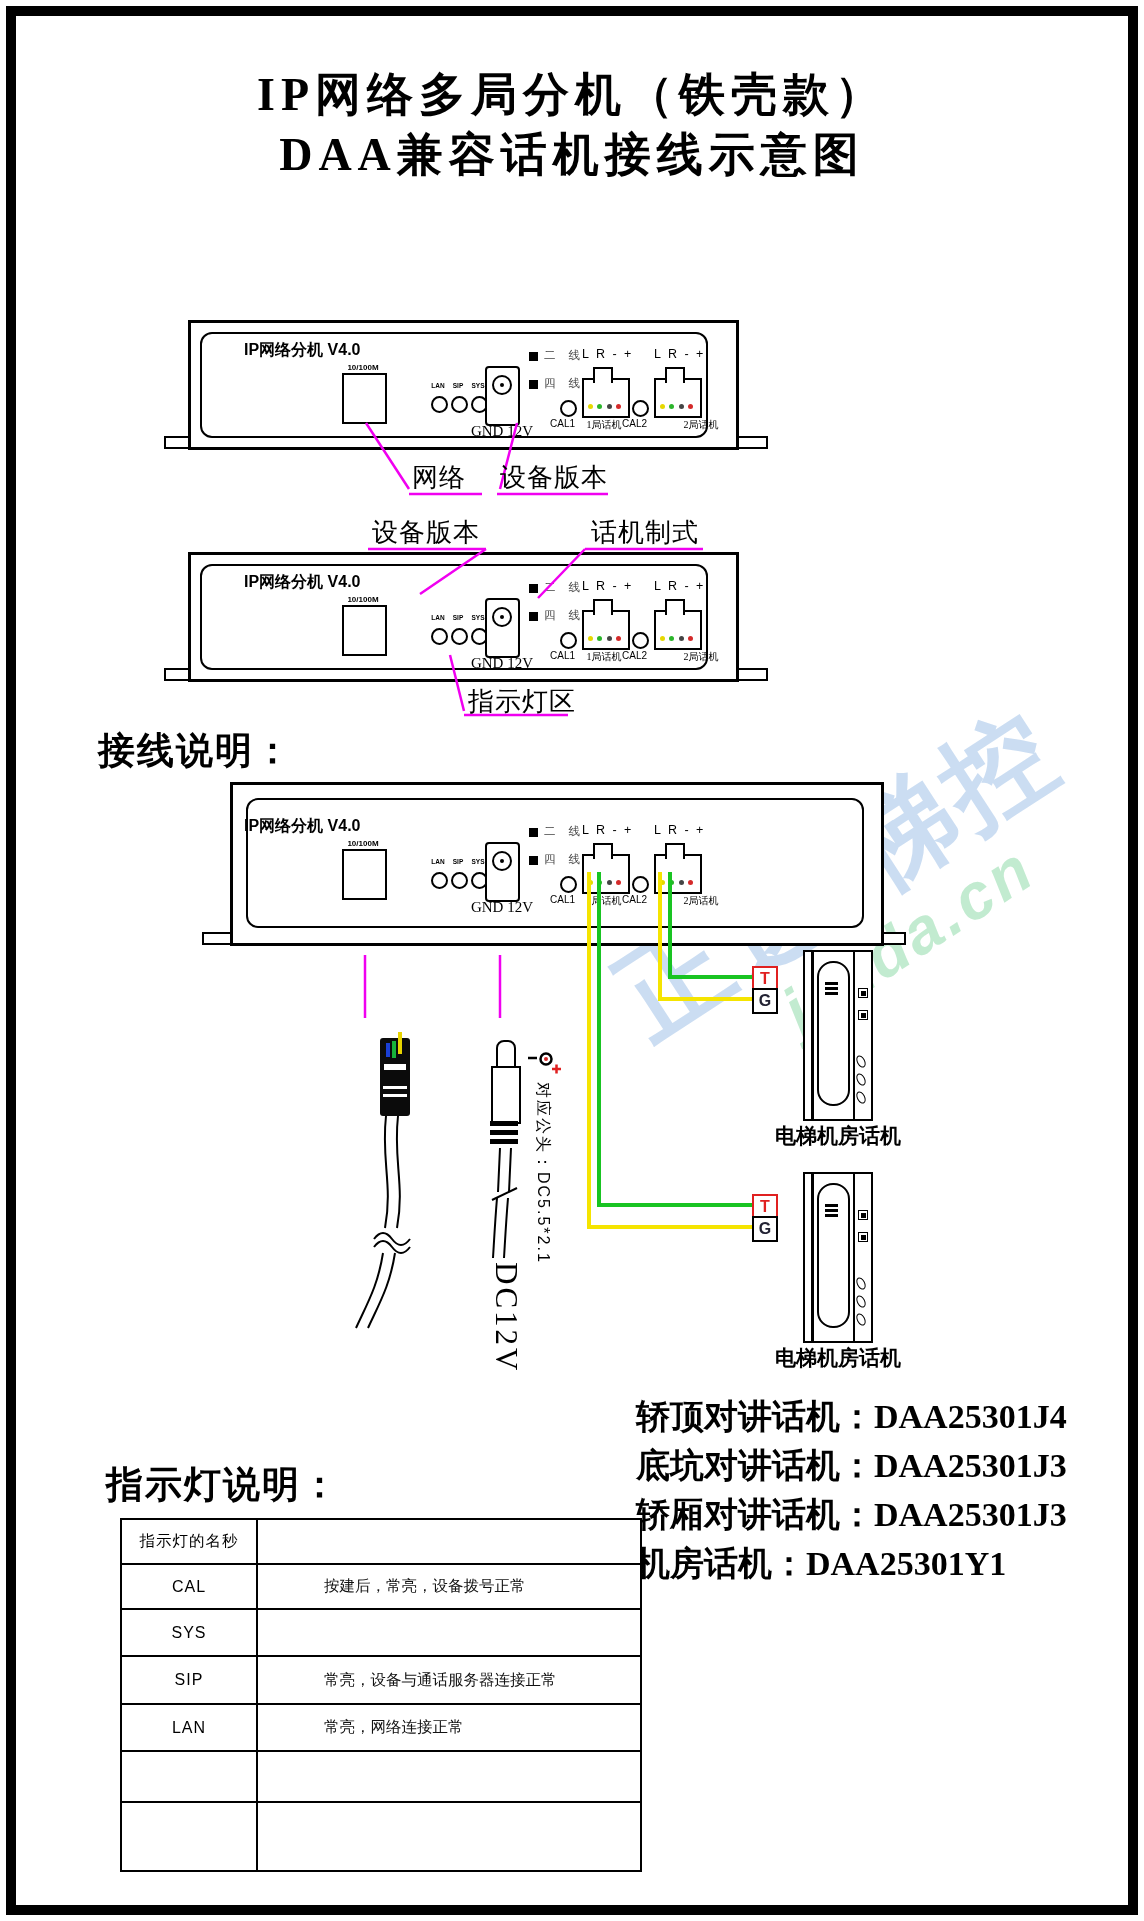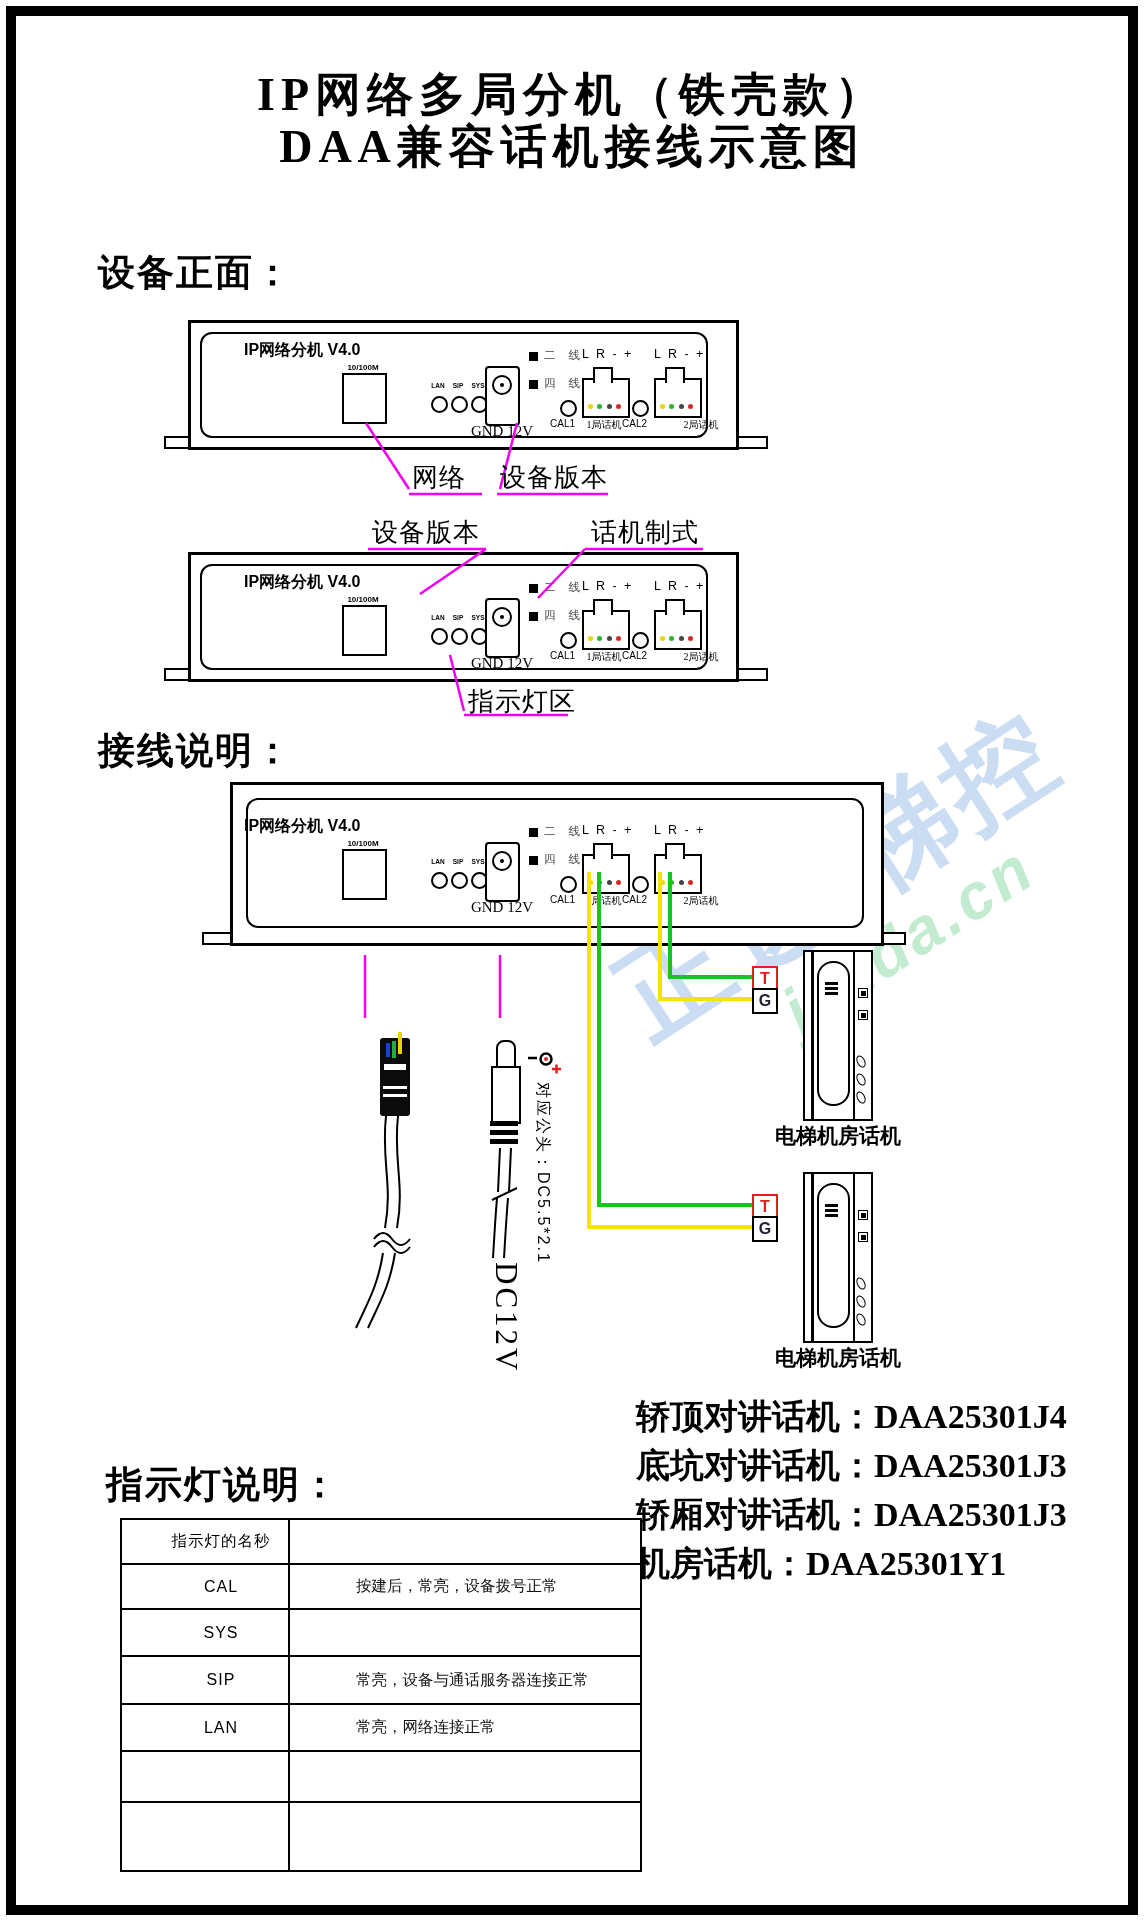--- a/index.html
+++ b/index.html
@@ -93,37 +93,36 @@
   .gblk{border:2px solid #000;color:#223;}
   
   .watermark{position:absolute;left:600px;top:780px;width:560px;transform:rotate(-33deg);z-index:1;pointer-events:none;}
   .wm1{font-size:108px;font-weight:bold;color:rgba(130,175,225,0.42);letter-spacing:6px;white-space:nowrap;}
   .wm2{font-size:64px;font-weight:bold;font-style:italic;color:rgba(120,210,150,0.45);margin:-18px 0 0 130px;letter-spacing:4px;}
   
   .models{position:absolute;left:636px;top:1392px;z-index:4;}
   .models div{font-family:"Liberation Serif",serif;font-size:34px;font-weight:600;line-height:49px;white-space:nowrap;}
   
   .ledtable{position:absolute;left:120px;top:1518px;width:518px;border:2px solid #000;z-index:4;background:#fff;}
-  .trow{display:flex;border-top:2px solid #000;padding-left:32px;}
+  .trow{display:flex;border-top:2px solid #000;}
   .trow:first-child{border-top:none;}
   .tc1{width:134px;border-right:2px solid #000;display:flex;align-items:center;justify-content:center;
        font-size:16px;letter-spacing:1px;}
   .tc2{flex:1;display:flex;align-items:center;padding-left:66px;font-family:"Liberation Serif",serif;font-size:15.5px;color:#111;}
   .tc1.cjk{font-family:"Liberation Serif",serif;font-size:15.5px;}
   .h43{height:43px}.h45{height:45px}.h46{height:46px}.h49{height:49px}.h67{height:67px}
 </style>
 </head>
 <body>
 
 <div id="canvas">
   <div class="frame"></div>
 
   <div class="title-line" style="top:64px">IP网络多局分机（铁壳款）</div>
-  <div class="title-line" style="top:116px">DAA兼容话机接线示意图</div>
-  <div class="heading" style="left:98px;top:248px">设备正面：</div>
+  <div class="title-line" style="top:124px">DAA兼容话机接线示意图</div>
   <div class="heading" style="left:98px;top:726px">接线说明：</div>
   <div class="heading" style="left:106px;top:1460px">指示灯说明：</div>
 
   <div class="watermark">
     <div class="wm1">正达·梯控</div>
     <div class="wm2">jxzda.cn</div>
   </div>
 
   <div class="device" style="left:188px;top:320px">
     <div class="d-flange"></div>

